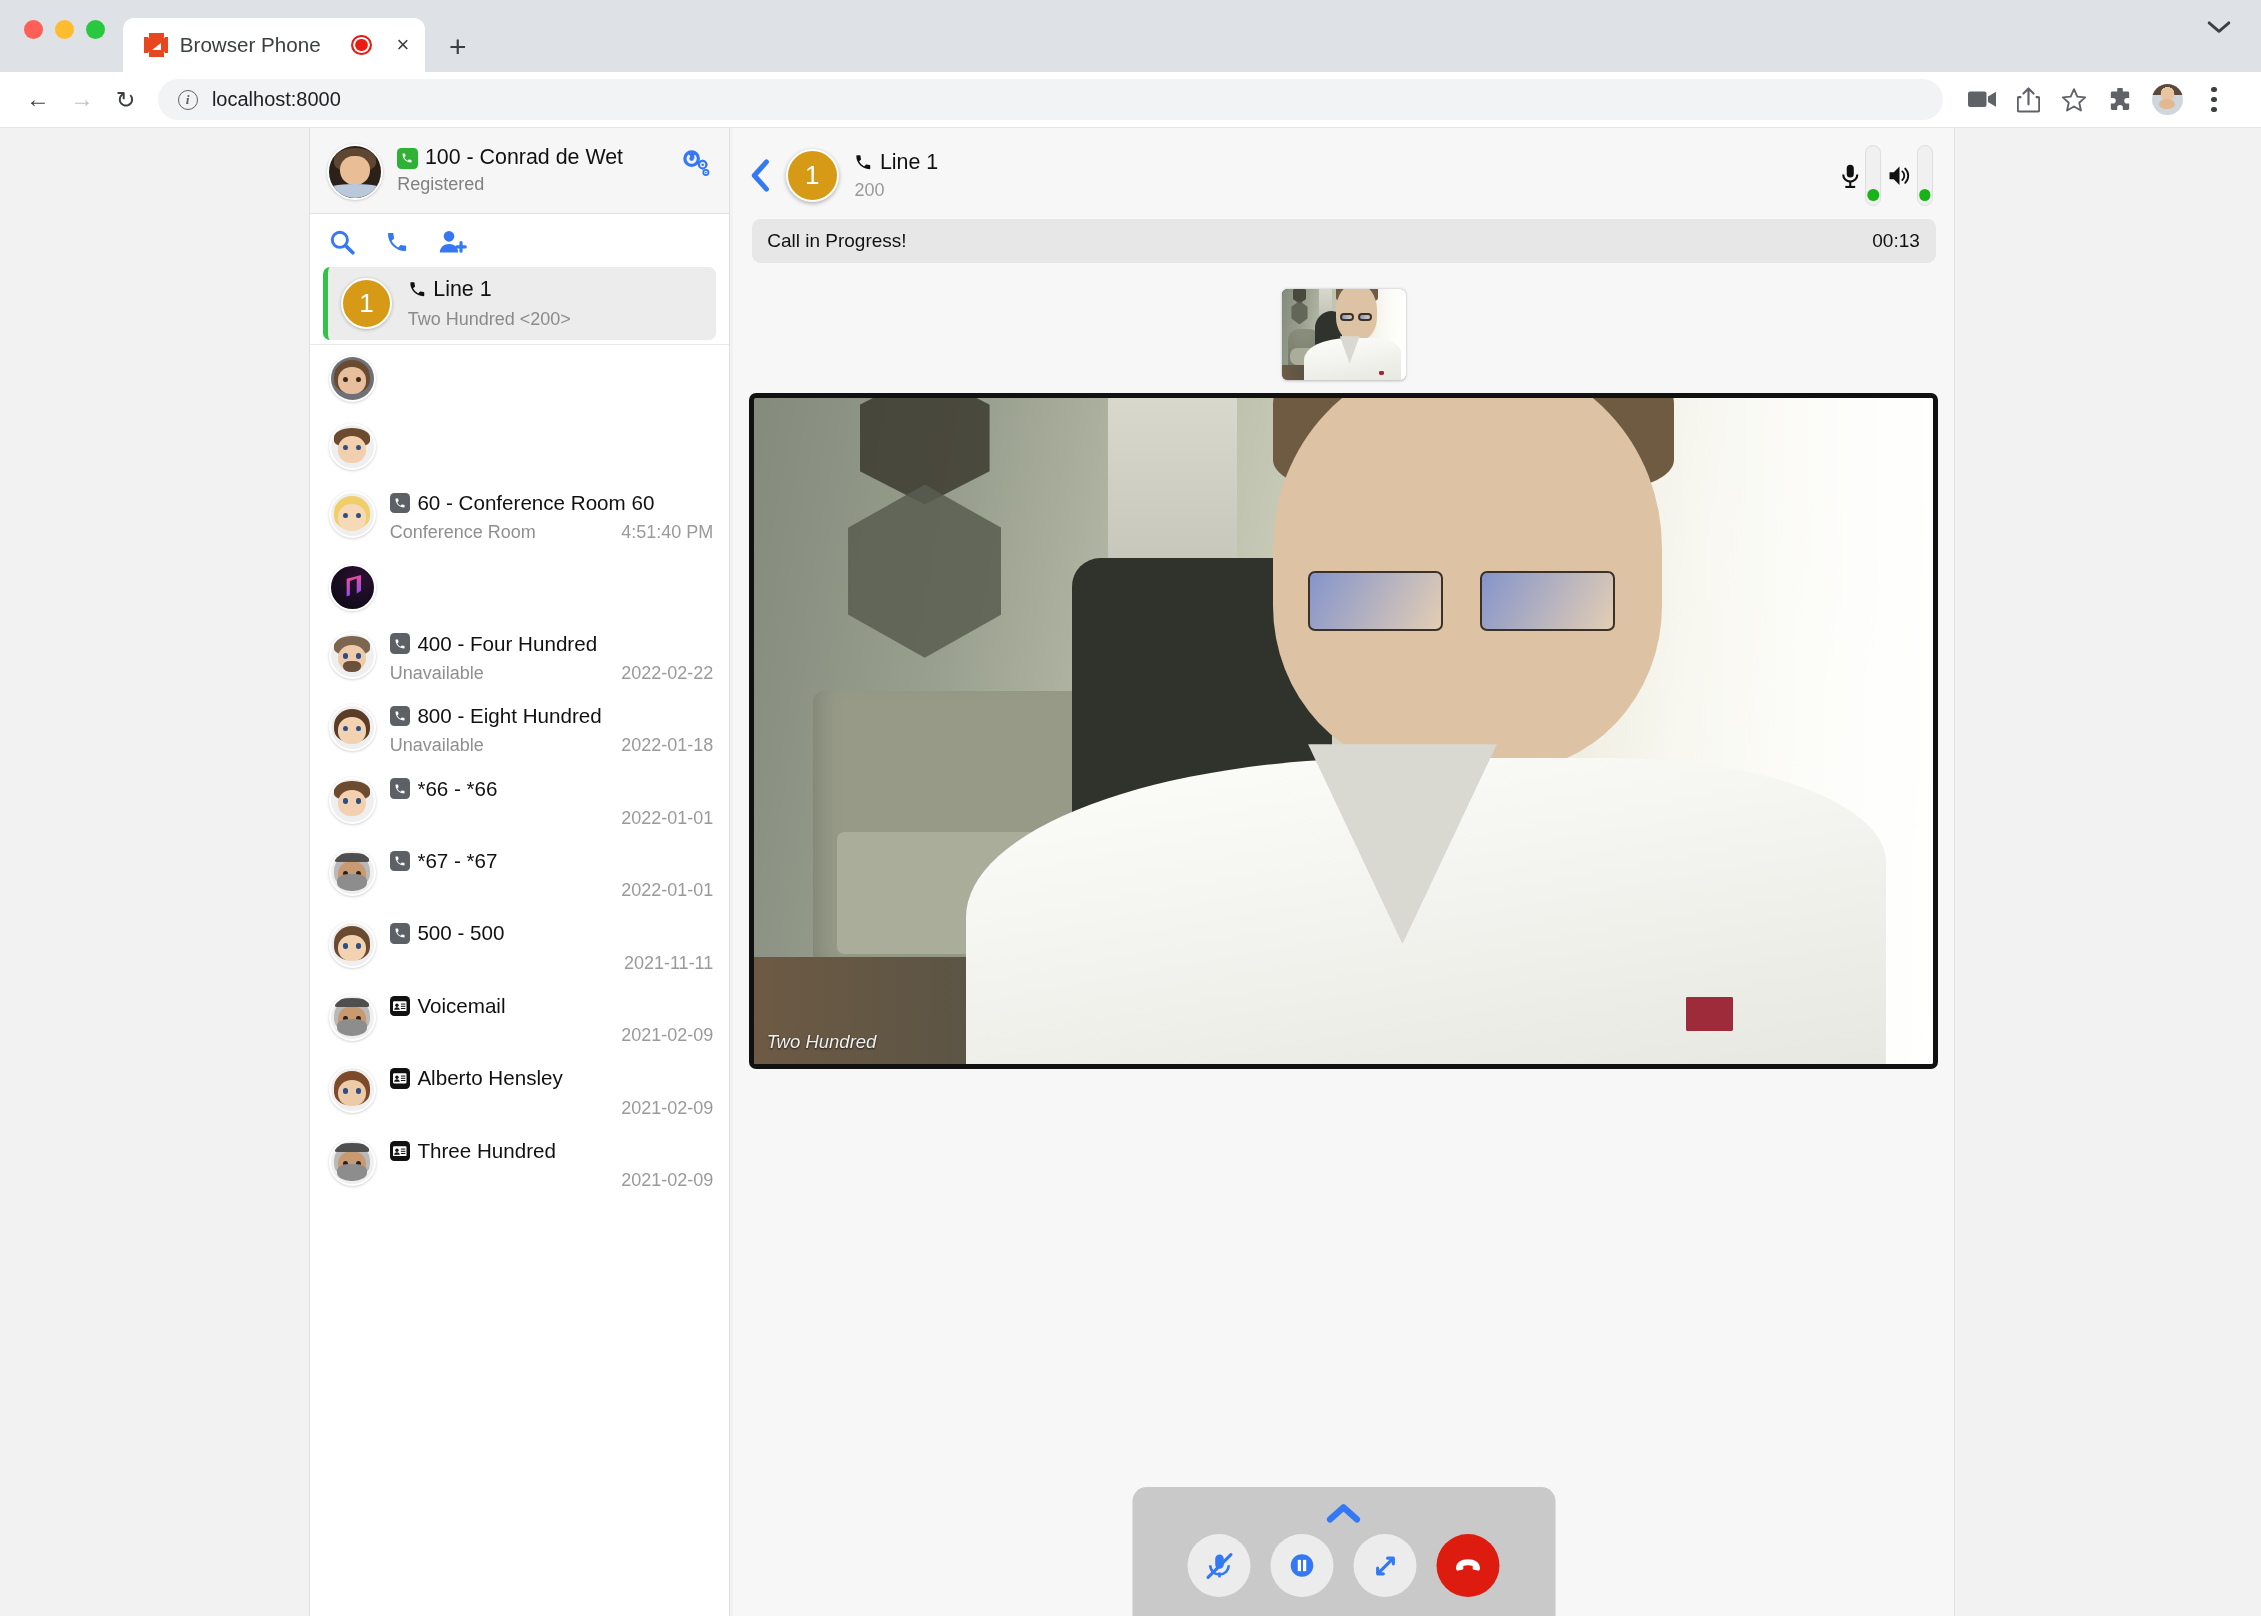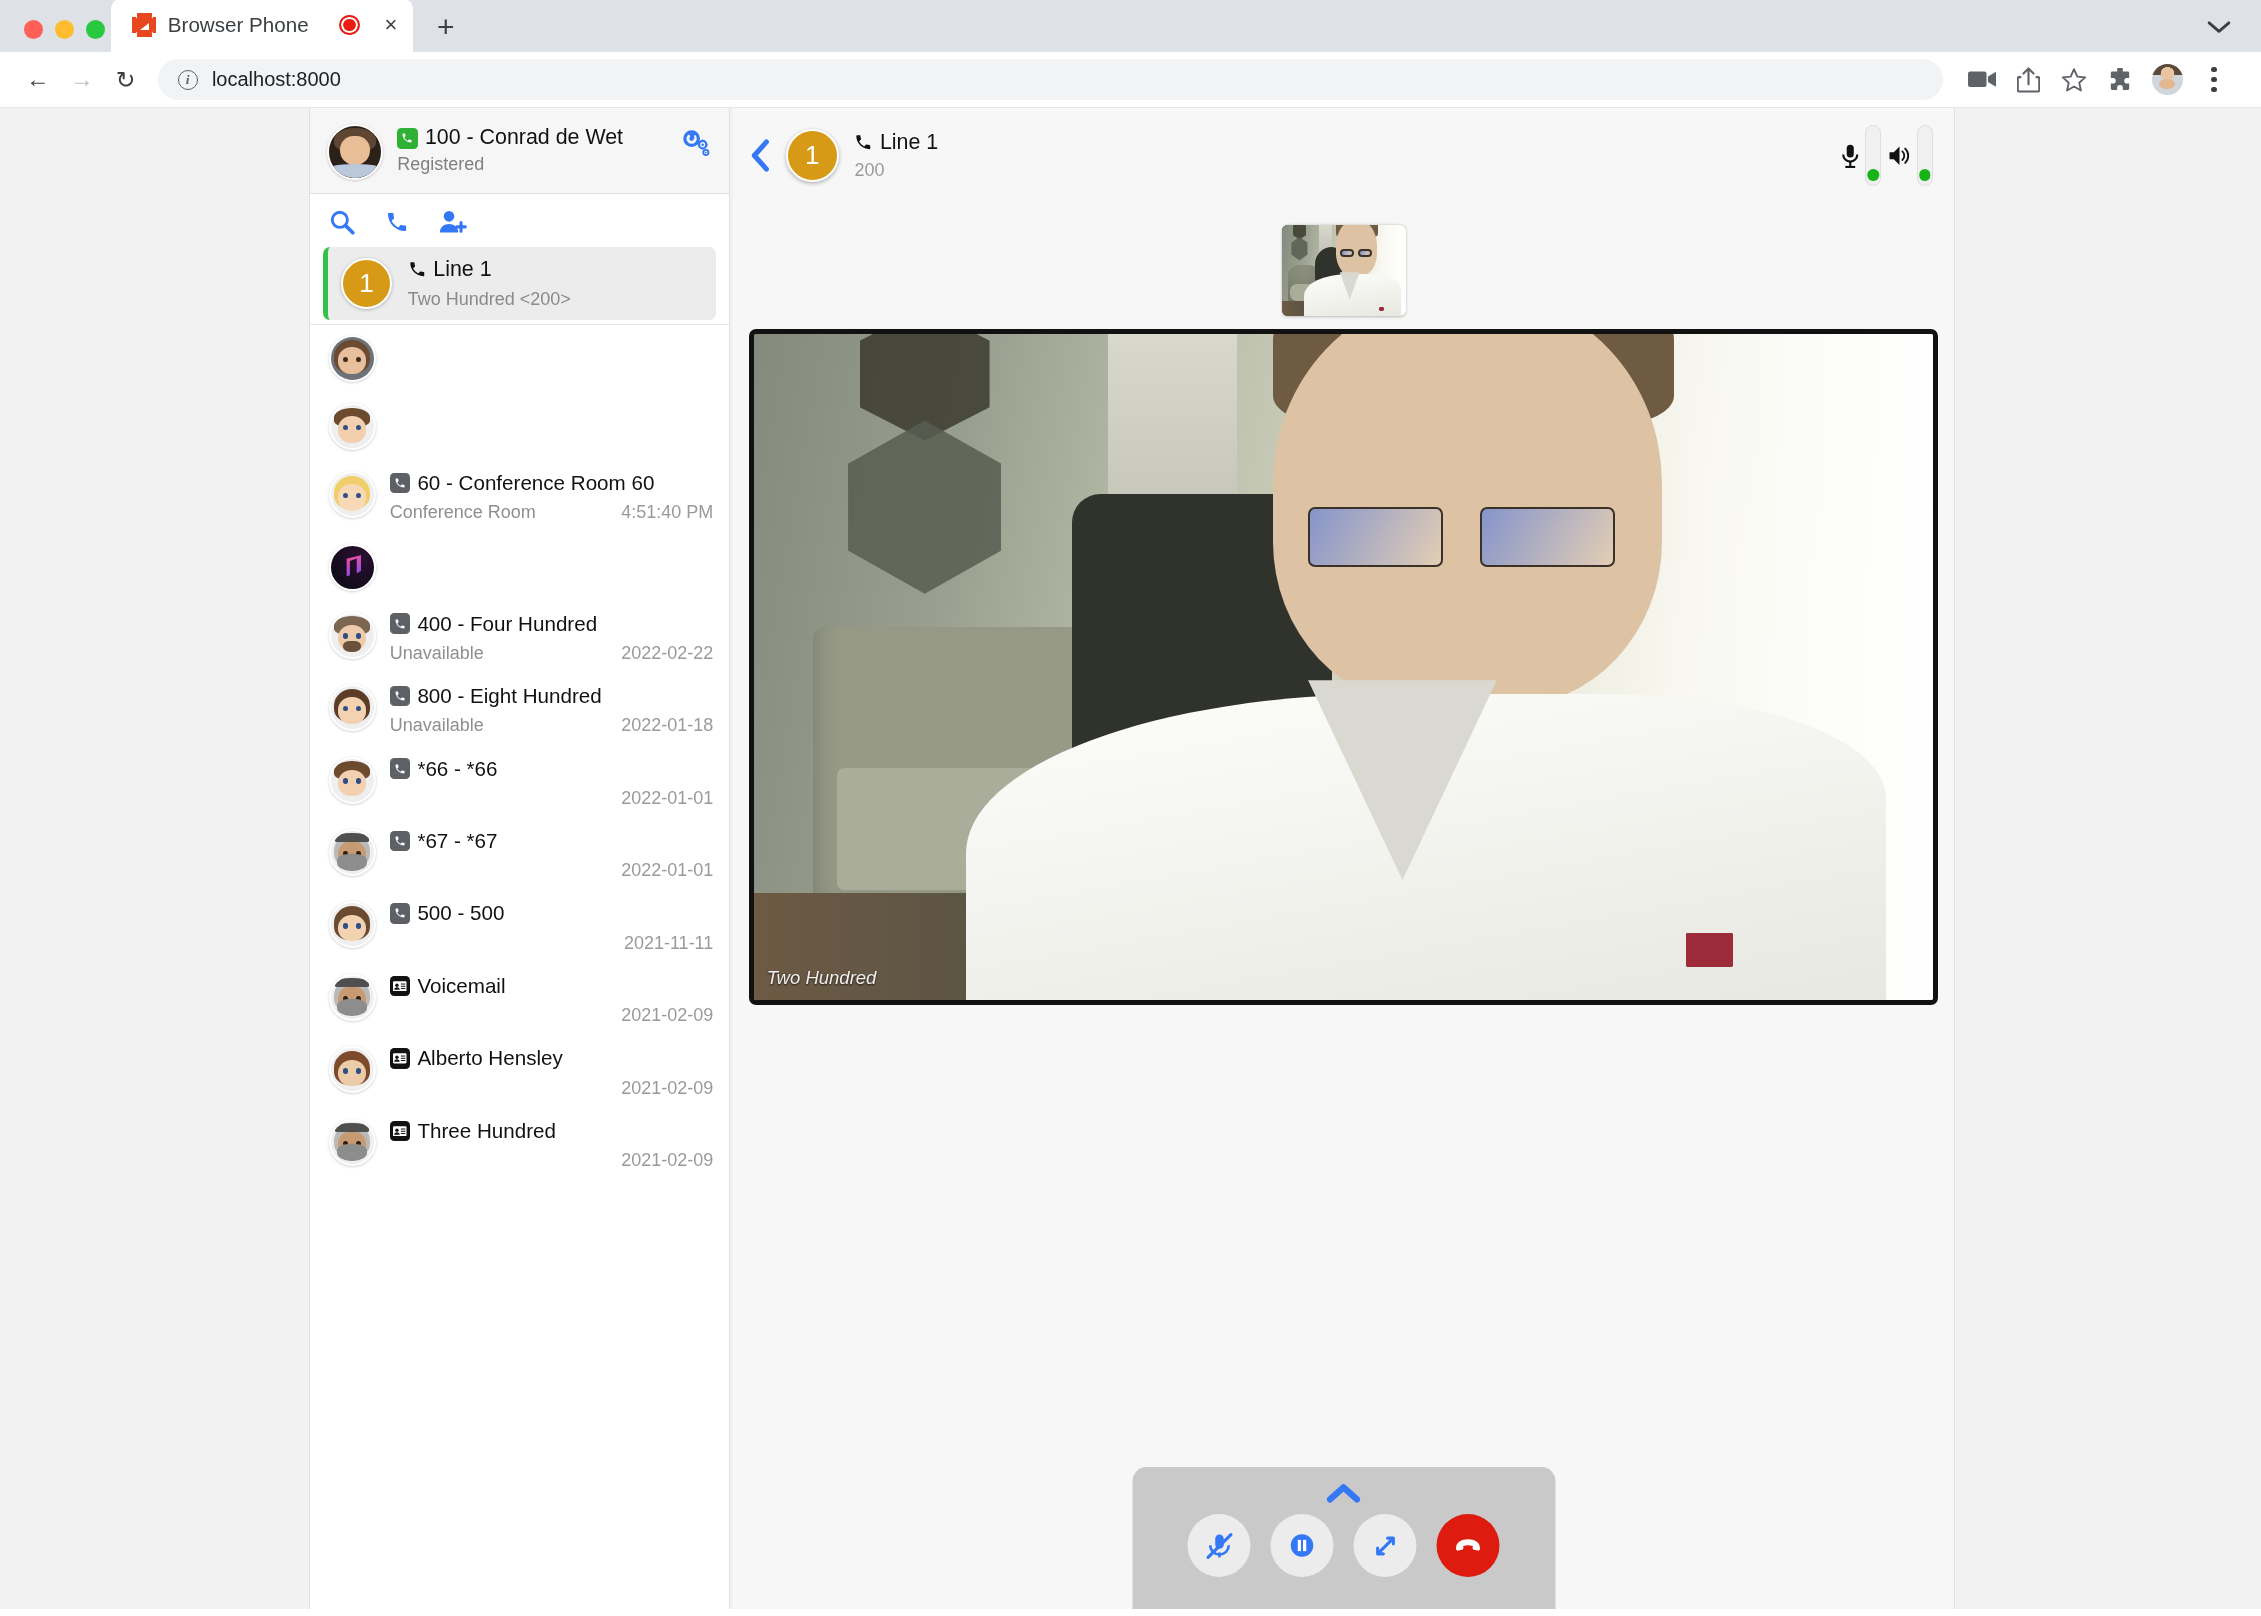--- a/index.html
+++ b/index.html
@@ -7,24 +7,24 @@
     width: 2261px; height: 1617px;
     font-family: "Liberation Sans", sans-serif;
     background: #ffffff;
     overflow: hidden;
   }
 
   
   .browser-chrome { width: 100%; background: #dee1e6; }
 
   .tabstrip {
-    height: 52px;
+    height: 72px;
     display: flex;
     align-items: flex-end;
-    padding-left: 8px;
+    padding-left: 20px;
     position: relative;
   }
   .traffic-lights {
     display: flex; align-items: center; gap: 12px;
     position: absolute; left: 24px; top: 20px;
   }
   .tl { width: 19px; height: 19px; border-radius: 50%; }
   .tl.red { background: #ff5f57; }
   .tl.amber { background: #febc2e; }
   .tl.green { background: #28c840; }
@@ -900,20 +900,24 @@
                 <path d="M20 9 a8 8 0 0 1 0 12 M24 5 a14 14 0 0 1 0 20" stroke="#111" stroke-width="2.6" fill="none" stroke-linecap="round"></path>
               </svg>
           </span>
           <span class="meter-bar">
               <i></i>
             </span>
         </div>
       </div>
     </div>
 
+    <div class="status-bar">
+      <span class="status-text">Call in Progress!</span>
+      <span class="status-timer">00:13</span>
+    </div>
 
     <div class="pip">
       <div class="scene">
         <div class="wall"></div>
           <div class="winglow"></div>
         <div class="hex1"></div>
           <div class="hex2"></div>
         <div class="door"></div>
         <div class="chair1"></div>
         <div class="chairdark"></div>

